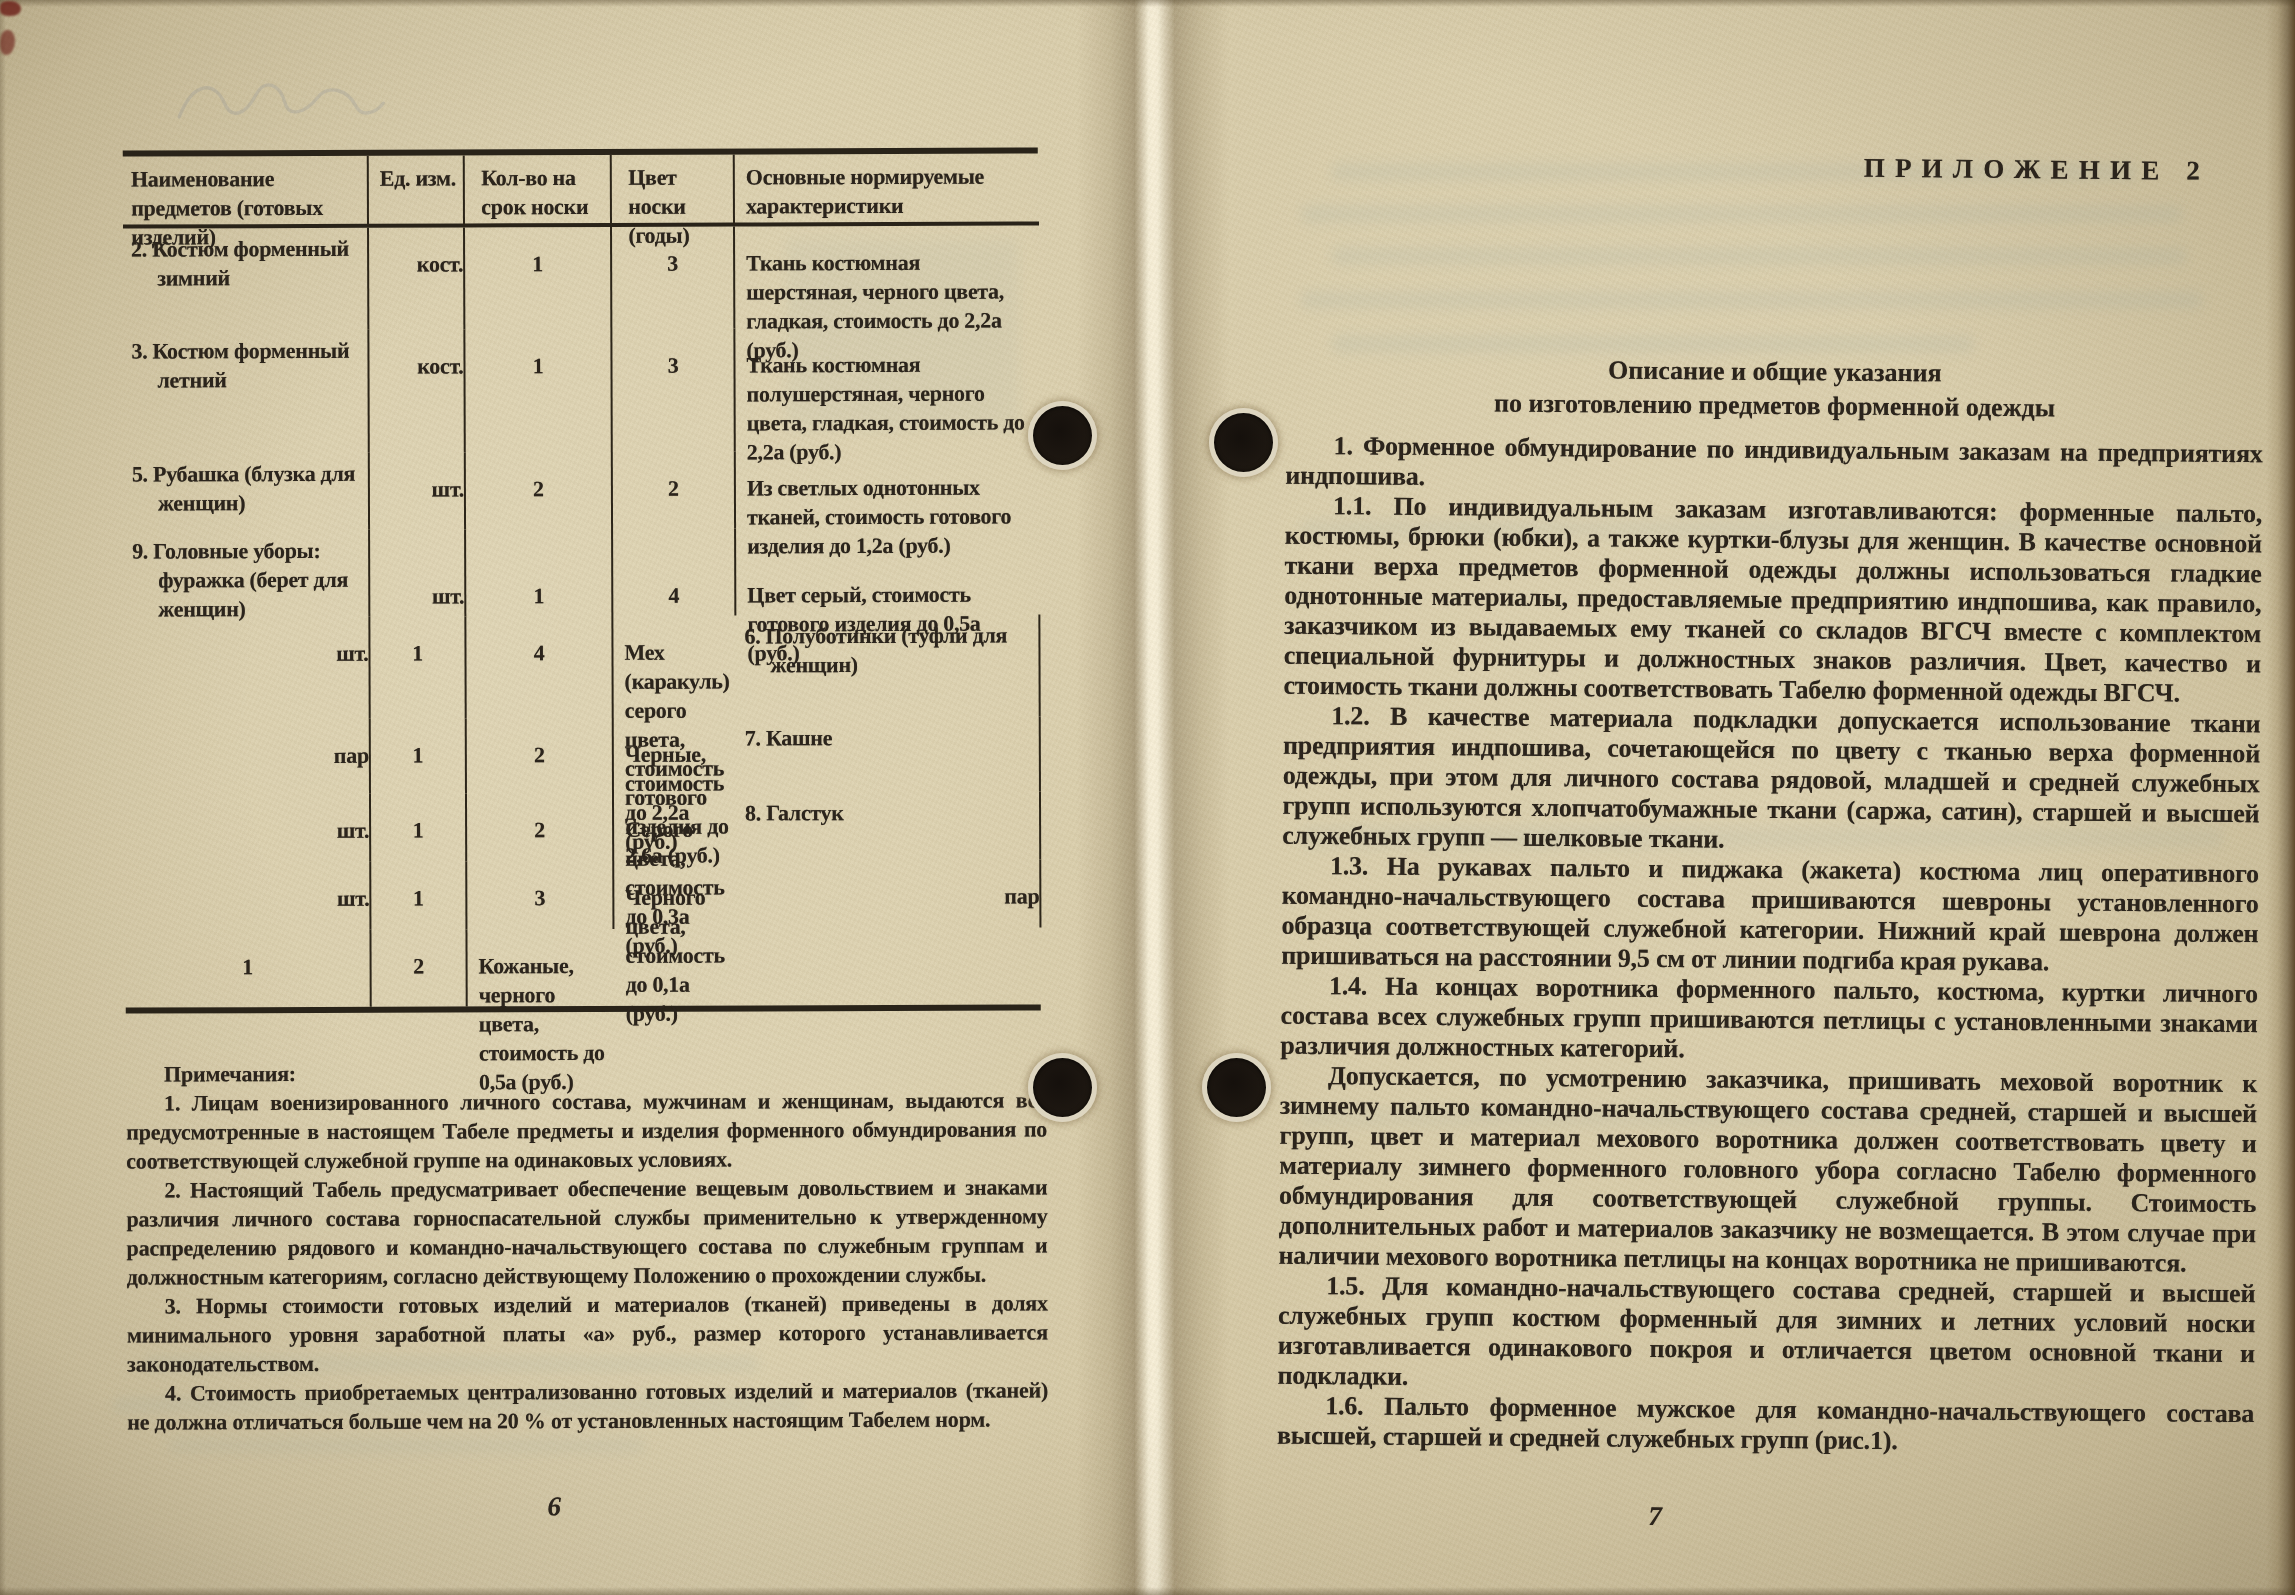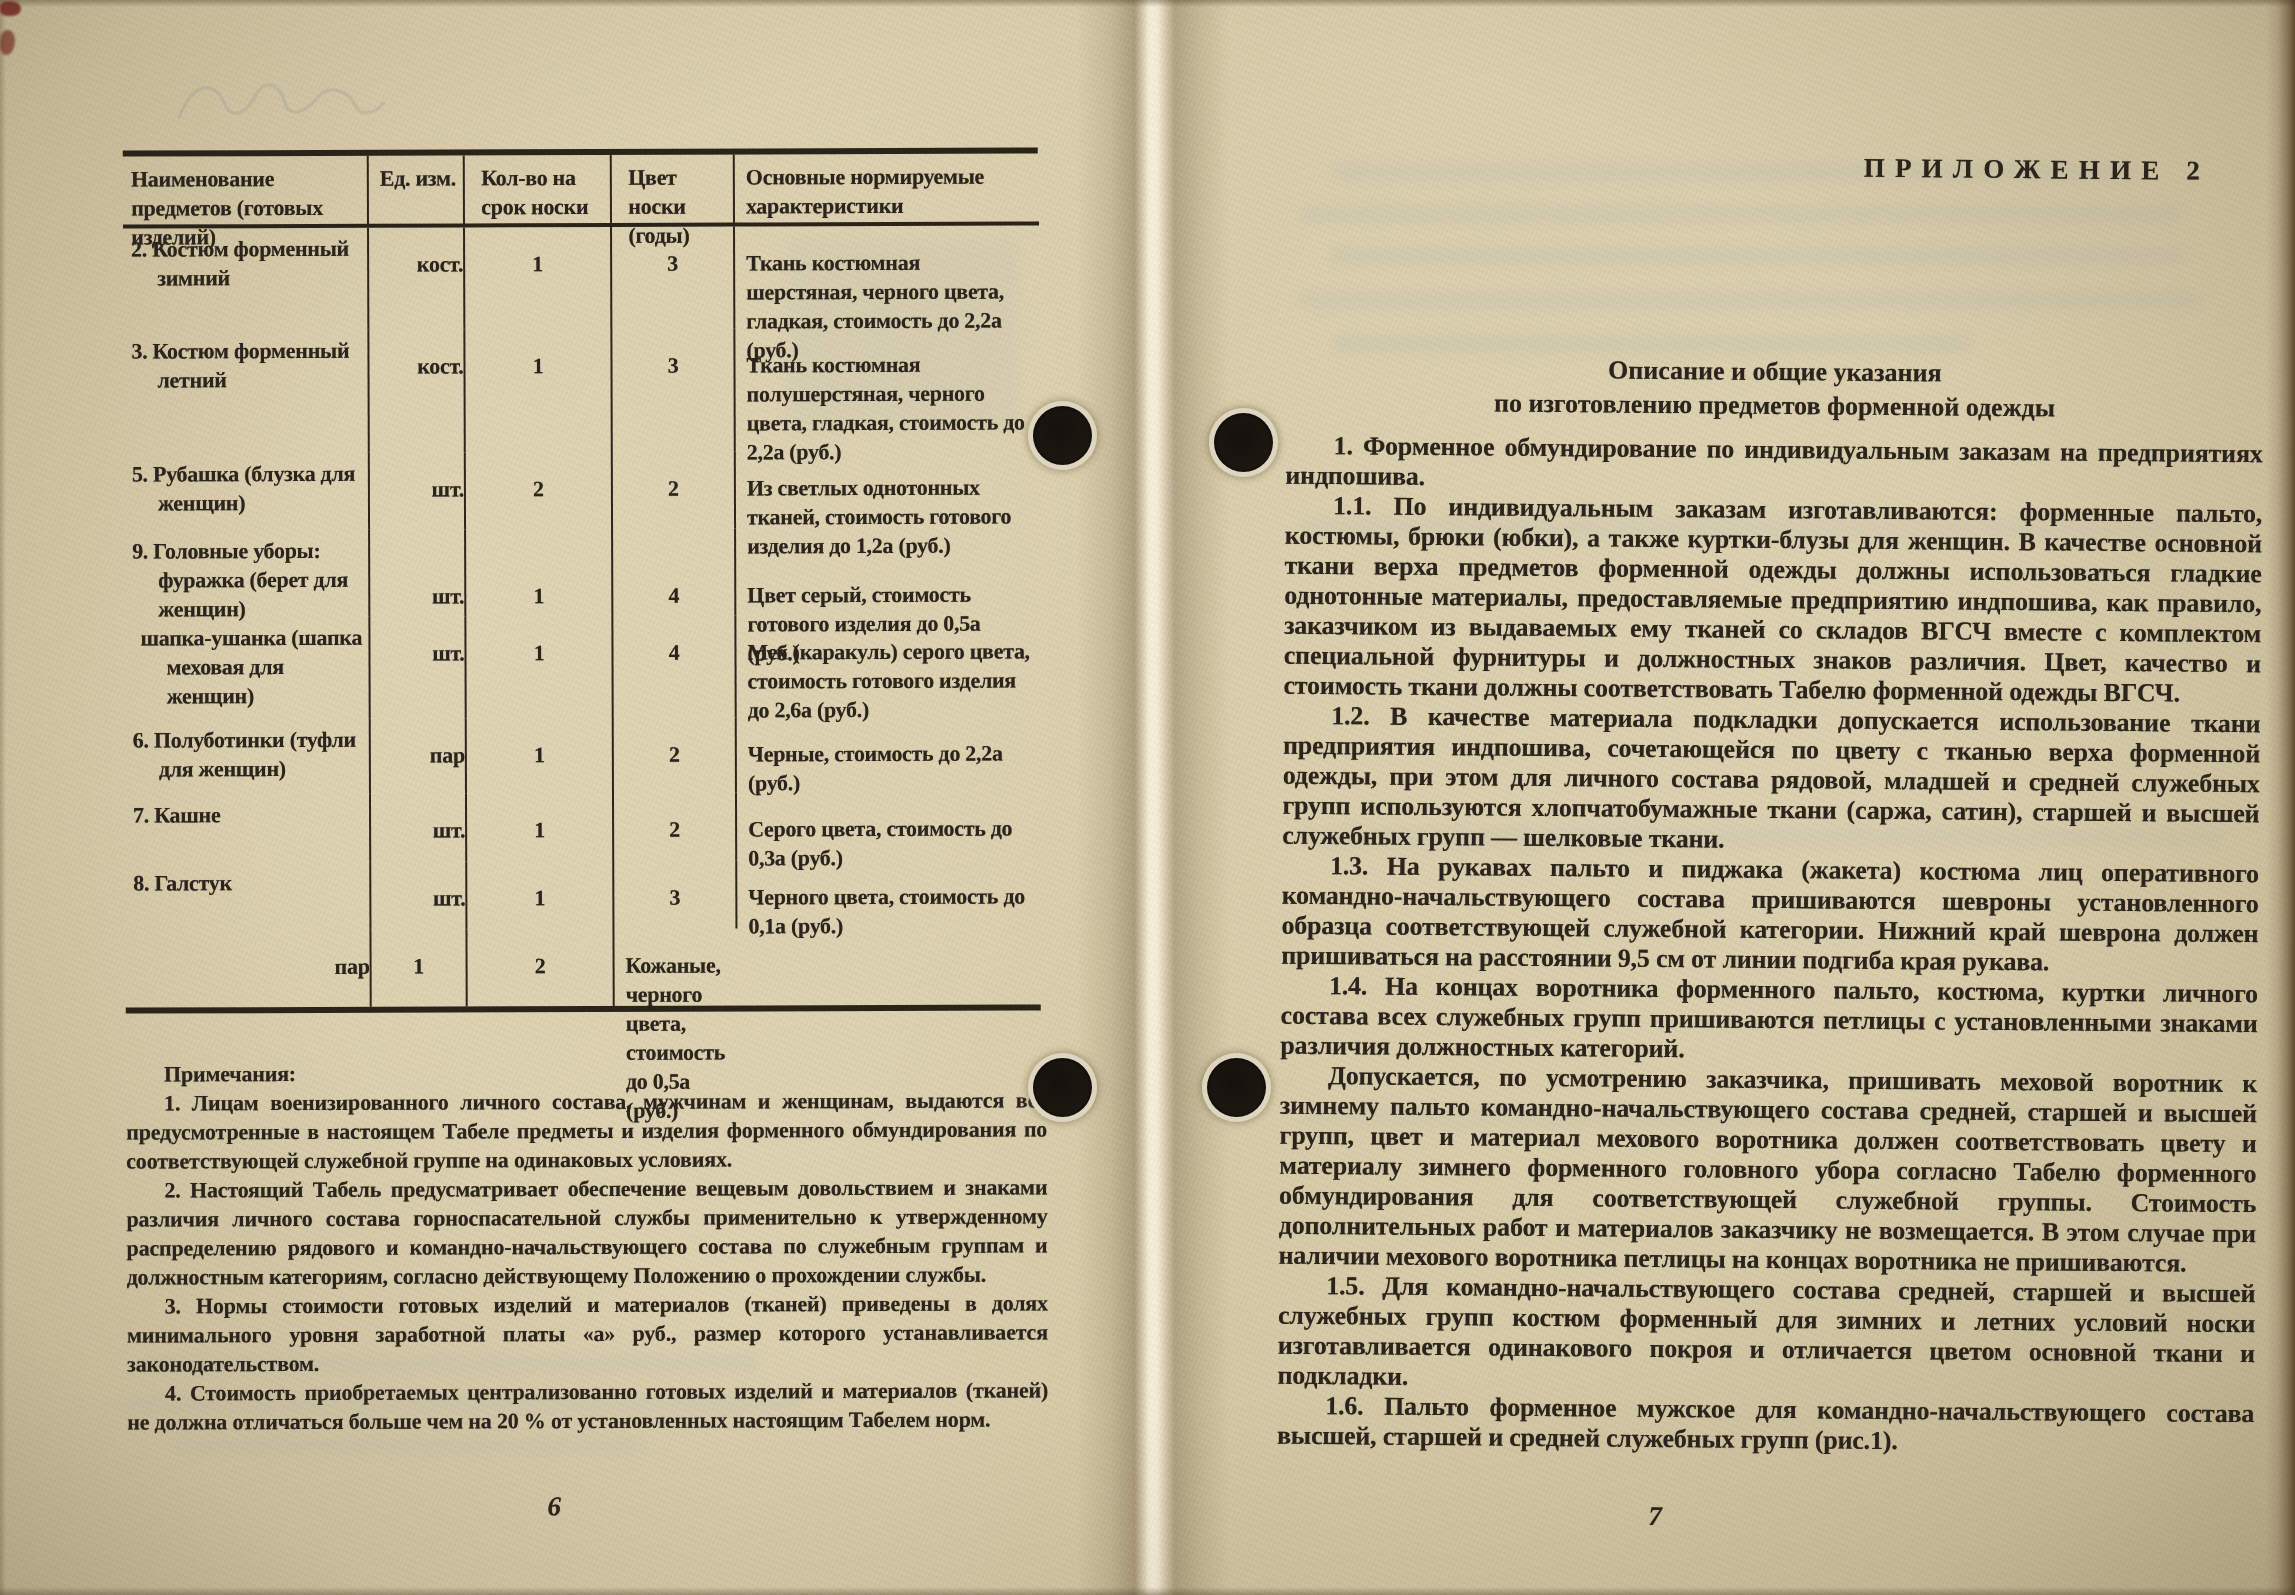--- a/index.html
+++ b/index.html
@@ -156,21 +156,20 @@
       <div class="cell-num vline">2</div>
       <div class="cell-num vline">2</div>
       <div class="cell-desc">Из светлых однотонных тканей, стоимость готового изделия до 1,2а (руб.)</div>
 
       <div class="cell-name vline">9. Головные уборы: фуражка (берет для женщин)</div>
       <div class="cell-unit vline" style="padding-top:52px">шт.</div>
       <div class="cell-num vline" style="padding-top:52px">1</div>
       <div class="cell-num vline" style="padding-top:52px">4</div>
       <div class="cell-desc" style="padding-top:52px">Цвет серый, стоимость готового изделия до 0,5а (руб.)</div>
 
-      <div class="cell-name vline" style="padding-left:42px">шапка-ушанка (шапка меховая для женщин)</div>
       <div class="cell-unit vline">шт.</div>
       <div class="cell-num vline">1</div>
       <div class="cell-num vline">4</div>
       <div class="cell-desc">Мех (каракуль) серого цвета, стоимость готового изделия до 2,6а (руб.)</div>
 
       <div class="cell-name vline">6. Полуботинки (туфли для женщин)</div>
       <div class="cell-unit vline">пар</div>
       <div class="cell-num vline">1</div>
       <div class="cell-num vline">2</div>
       <div class="cell-desc">Черные, стоимость до 2,2а (руб.)</div>

